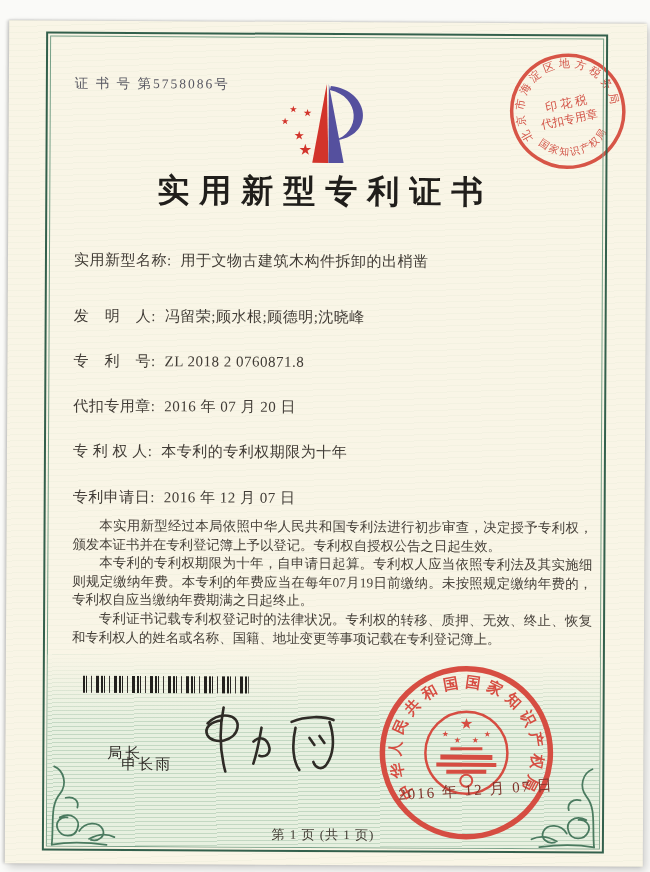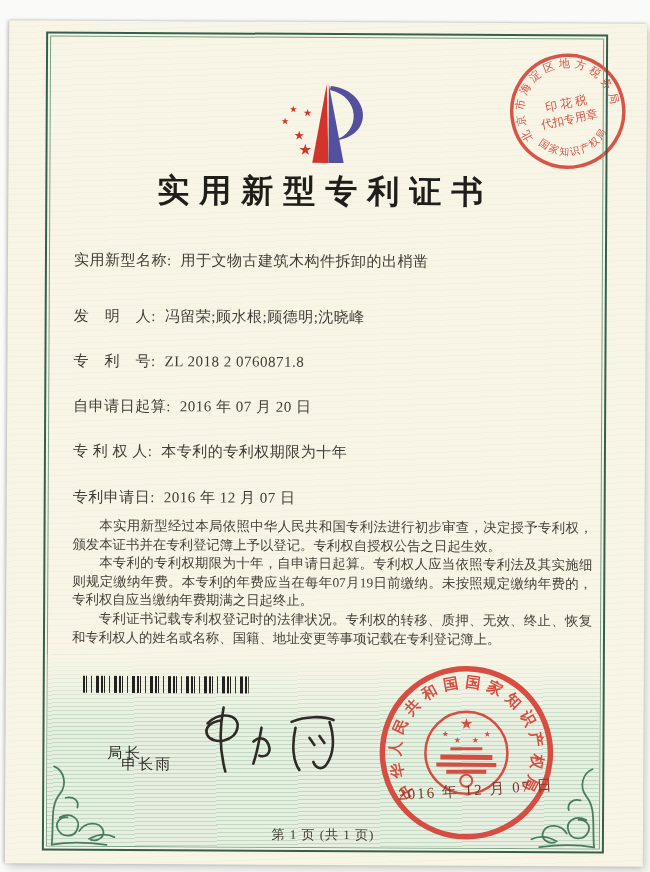--- a/index.html
+++ b/index.html
@@ -61,20 +61,21 @@
     letter-spacing:2px;transform:rotate(-4deg);z-index:5;white-space:nowrap;
   }
   .footer{position:absolute;left:0;right:0;bottom:6px;text-align:center;font-size:13px;letter-spacing:1px;color:#403a32;z-index:3;}
   svg text{font-family:"Liberation Serif","DejaVu Serif",serif;}
 </style>
 </head>
 <body>
 
 <div class="page">
 
+  <div class="cert-no">证 书 号 第5758086号</div>
 
   <svg class="logo" viewBox="0 0 110 85" aria-hidden="true">
     <path d="M53,4 C92,8 98,54 56,58 C84,50 82,14 52,8 Z" fill="#55509e"></path>
     <polygon points="49,2 35,80 51,80" fill="#d2342b"></polygon>
     <polygon points="51,2 51,80 66,80" fill="#55509e"></polygon>
     <text x="16" y="30" font-size="9" fill="#d2342b" text-anchor="middle">★</text>
     <text x="30" y="34" font-size="10" fill="#d2342b" text-anchor="middle">★</text>
     <text x="8" y="42" font-size="9" fill="#d2342b" text-anchor="middle">★</text>
     <text x="22" y="57" font-size="12" fill="#d2342b" text-anchor="middle">★</text>
     <text x="28" y="72" font-size="15" fill="#d2342b" text-anchor="middle">★</text>
@@ -101,21 +102,21 @@
   <div class="field f0">
     <span class="lab">实用新型名称:</span><span>用于文物古建筑木构件拆卸的出梢凿</span>
   </div>
   <div class="field f1">
     <span class="lab">发　明　人:</span><span>冯留荣;顾水根;顾德明;沈晓峰</span>
   </div>
   <div class="field f2">
     <span class="lab">专　利　号:</span><span>ZL 2018 2 0760871.8</span>
   </div>
   <div class="field f3">
-    <span class="lab">自申请日起算:</span><span>2016 年 07 月 20 日</span>
+    <span class="lab">代扣专用章:</span><span>2016 年 07 月 20 日</span>
   </div>
   <div class="field f4">
     <span class="lab">专 利 权 人:</span><span>本专利的专利权期限为十年</span>
   </div>
   <div class="field f5">
     <span class="lab">专利申请日:</span><span>2016 年 12 月 07 日</span>
   </div>
 
   <div class="body-text">
     <p>本实用新型经过本局依照中华人民共和国专利法进行初步审查，决定授予专利权，颁发本证书并在专利登记簿上予以登记。专利权自授权公告之日起生效。</p>

